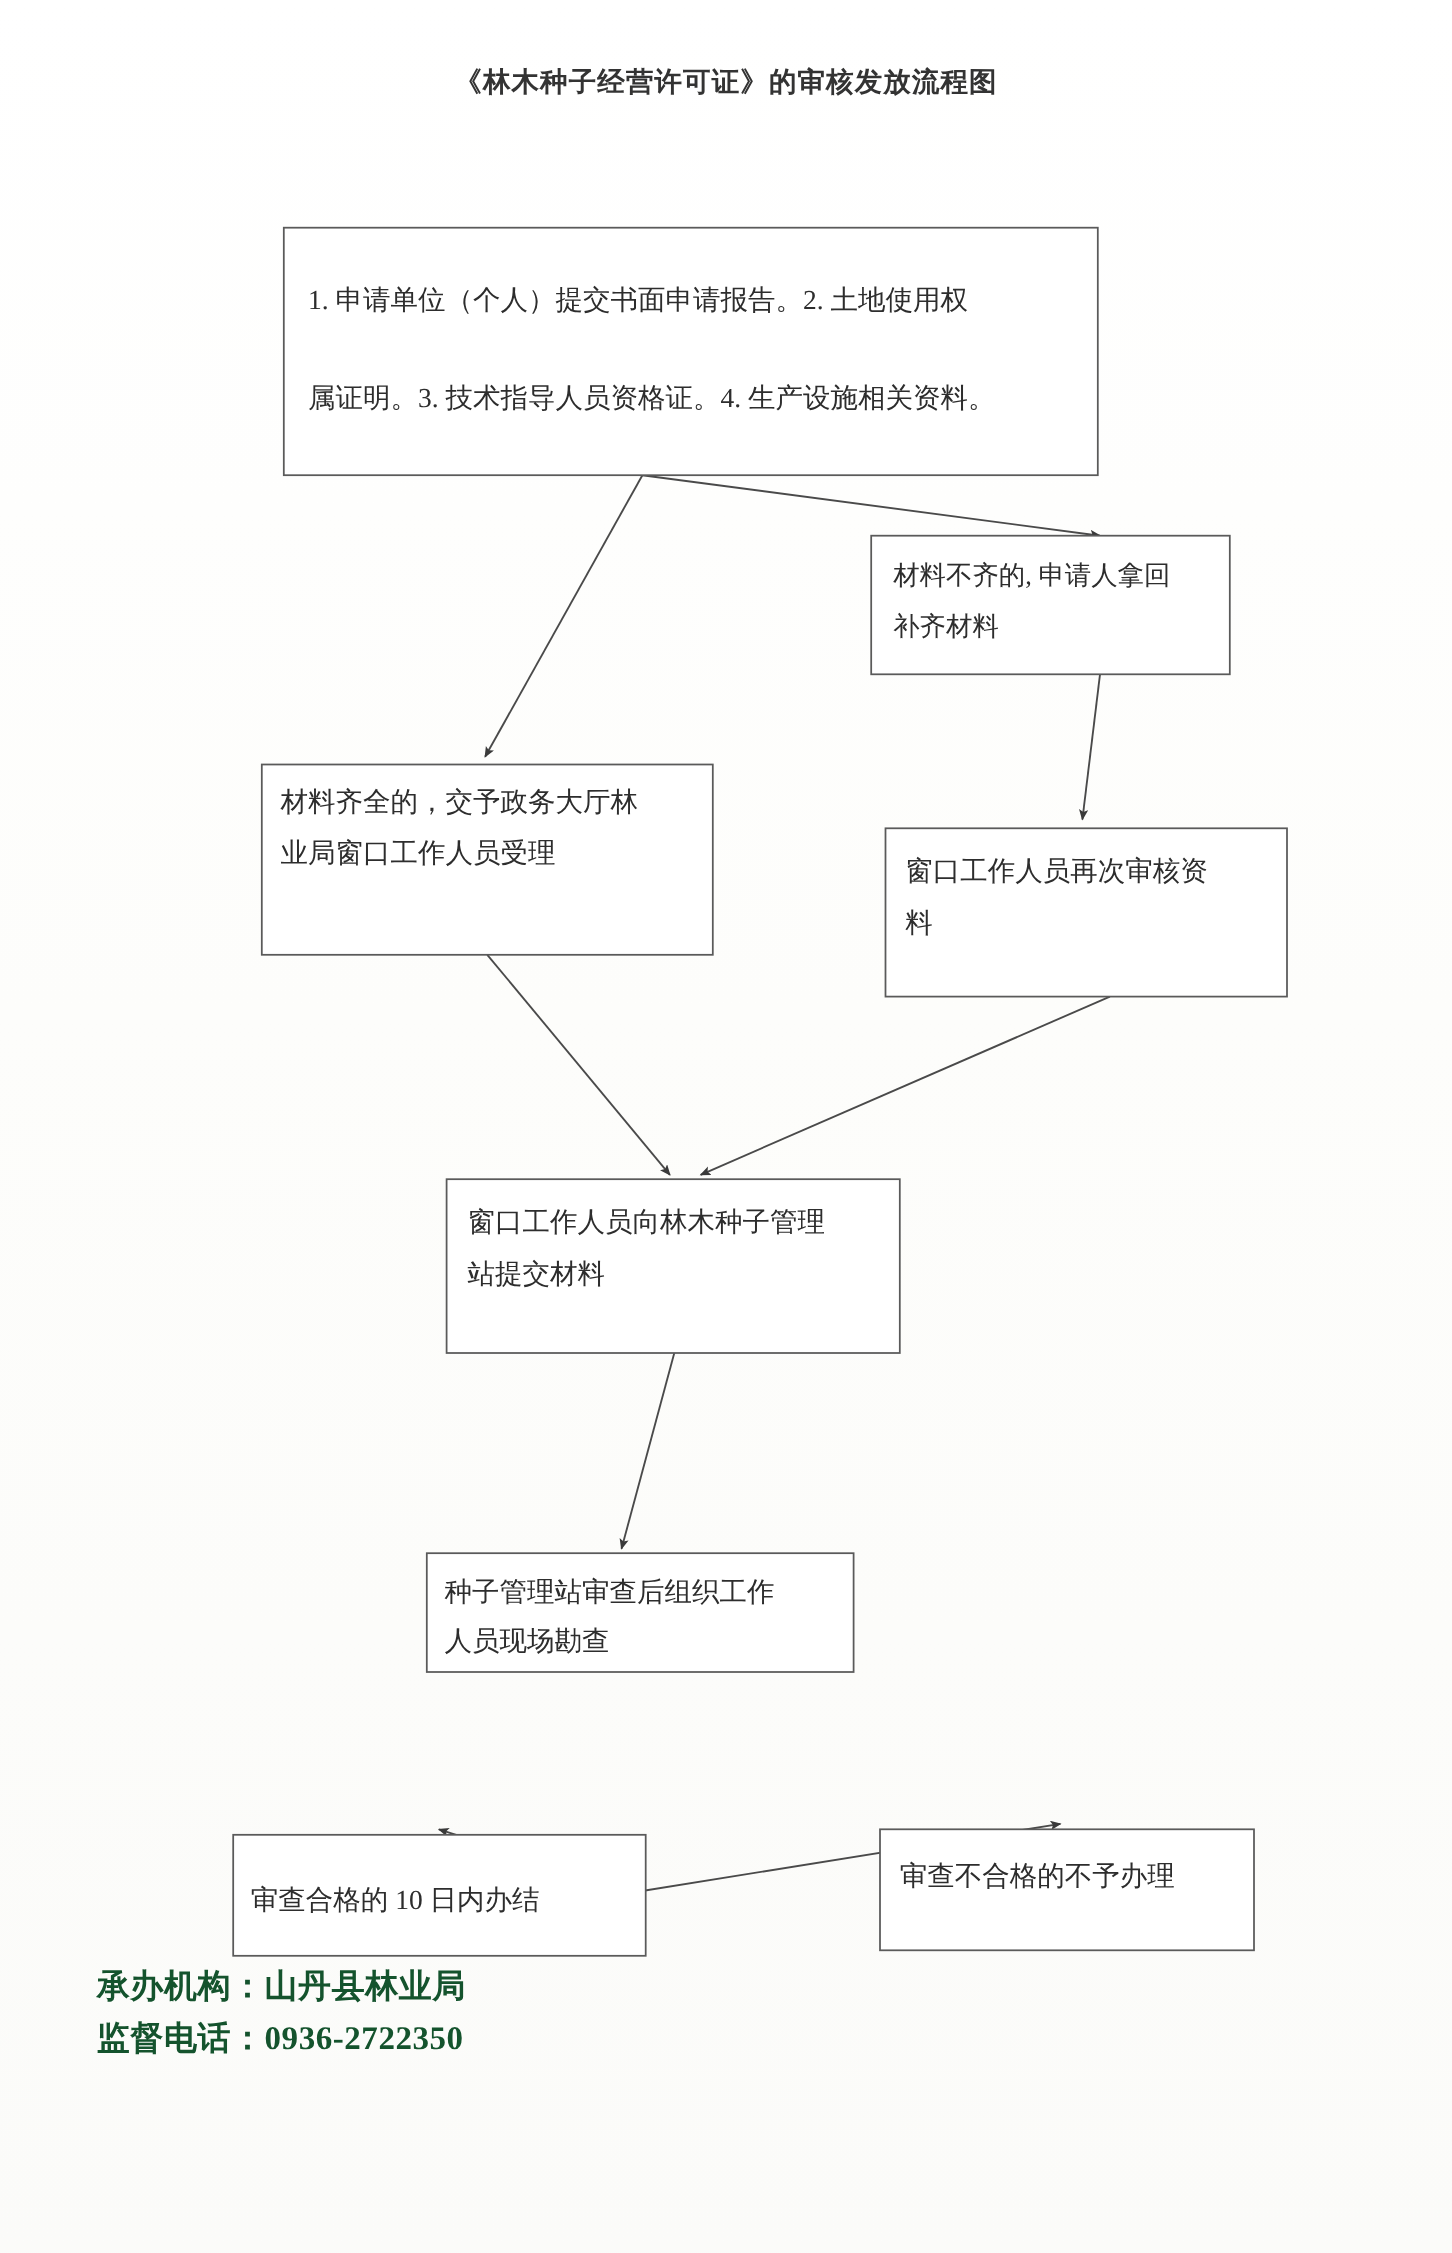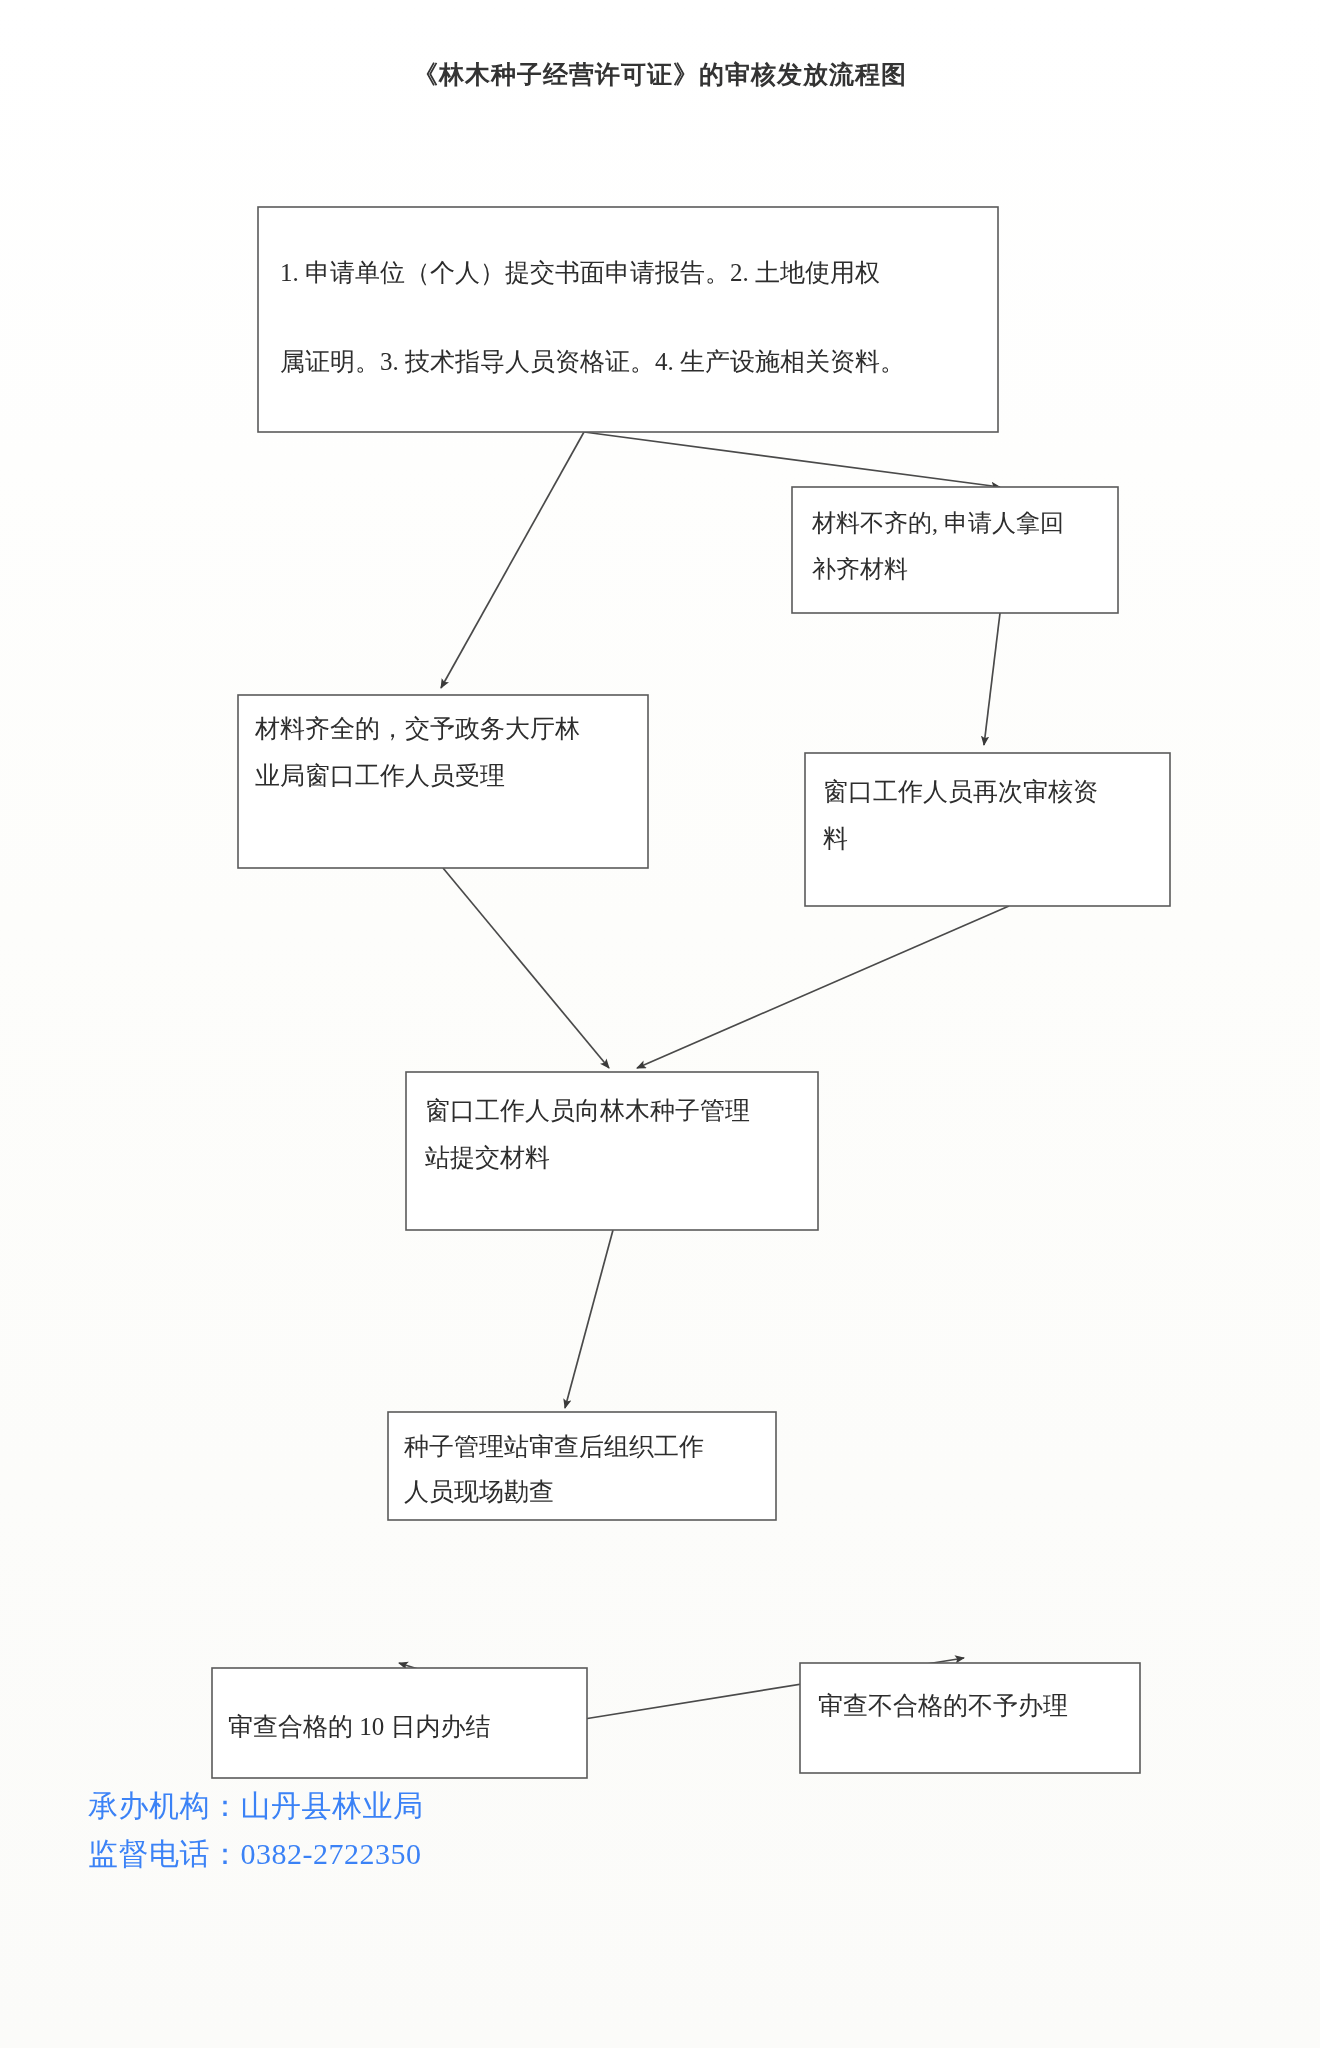--- a/index.html
+++ b/index.html
@@ -65,22 +65,22 @@
     stroke: #4a4a4a;
     stroke-width: 1.7;
     fill: none;
   }
   .footer {
     position: absolute;
     left: 88px;
     top: 1782px;
     font-family: "Liberation Serif", "DejaVu Serif", serif;
     font-size: 30px;
-    font-weight: normal;
-    color: #3b82f6;
+    font-weight: bold;
+    color: #14532d;
     line-height: 48px;
     letter-spacing: 0.5px;
   }
   .footer div { white-space: pre; }
 </style>
 </head>
 <body>
 
 <div id="page">
 
@@ -160,16 +160,16 @@
     </g>
 
     <g>
       <rect class="boxrect" x="800" y="1663" width="340" height="110"></rect>
       <text class="boxtext" x="818" y="1714">审查不合格的不予办理</text>
     </g>
   </svg>
 
   <div class="footer">
     <div>承办机构：山丹县林业局</div>
-    <div>监督电话：0382-2722350</div>
+    <div>监督电话：0936-2722350</div>
   </div>
 
 </div>
 
 </body></html>

